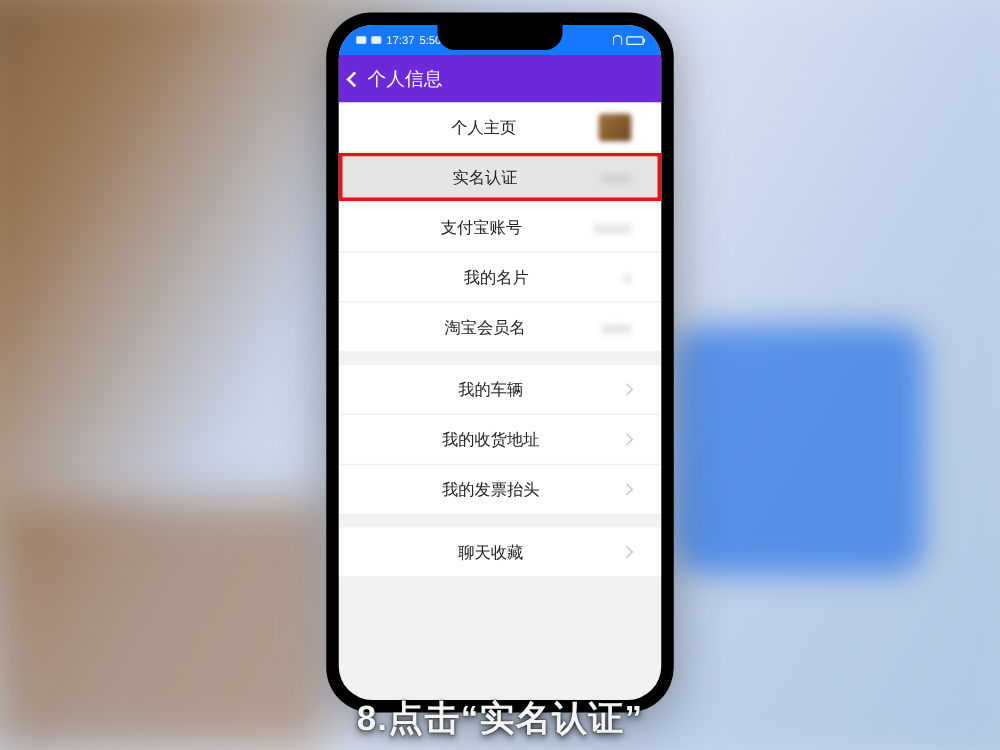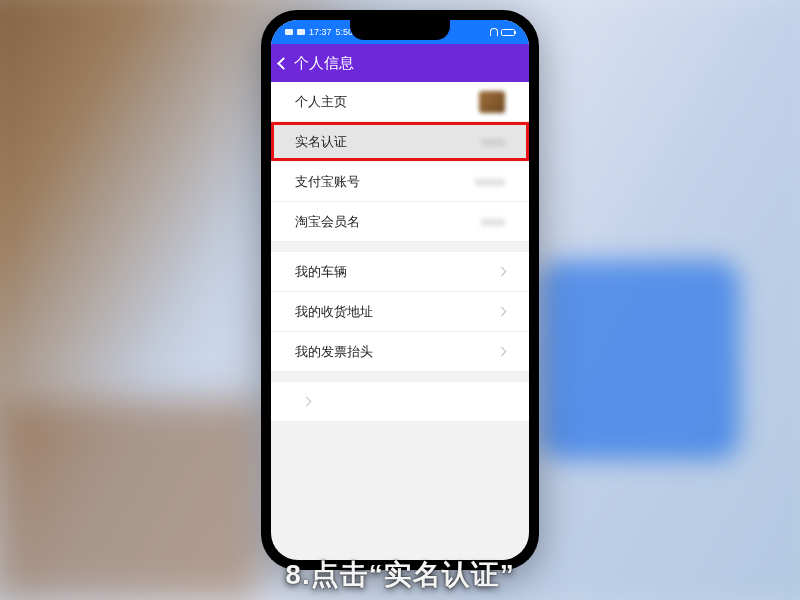--- a/index.html
+++ b/index.html
@@ -42,20 +42,21 @@
       position: absolute;
       left: 50%;
       top: 10px;
       transform: translateX(-50%);
       width: 278px;
       height: 560px;
       background: #000;
       border-radius: 36px;
       padding: 10px;
       box-shadow: 0 10px 40px rgba(0,0,0,0.35);
+      text-align: center;
     }
     .screen {
       width: 100%;
       height: 100%;
       background: #f2f2f2;
       border-radius: 27px;
       overflow: hidden;
       position: relative;
     }
     .notch {
@@ -194,20 +195,24 @@
       </div>
       <div class="row highlighted">
         <span class="label">实名认证</span>
         <span class="val">xxxx</span>
       </div>
       <div class="row">
         <span class="label">支付宝账号</span>
         <span class="val">xxxxx</span>
       </div>
       <div class="row">
+        <span class="label">我的名片</span>
+        <span class="val">x</span>
+      </div>
+      <div class="row">
         <span class="label">淘宝会员名</span>
         <span class="val">xxxx</span>
       </div>
     </div>
 
     <div class="gap"></div>
 
     <div class="list">
       <div class="row">
         <span class="label">我的车辆</span>
@@ -220,20 +225,21 @@
       <div class="row">
         <span class="label">我的发票抬头</span>
         <span class="chev"></span>
       </div>
     </div>
 
     <div class="gap"></div>
 
     <div class="list">
       <div class="row">
+        <span class="label">聊天收藏</span>
         <span class="chev"></span>
       </div>
     </div>
 
   </div>
 </div>
 
 <div class="caption">8.点击“实名认证”</div>
 
 </body></html>

